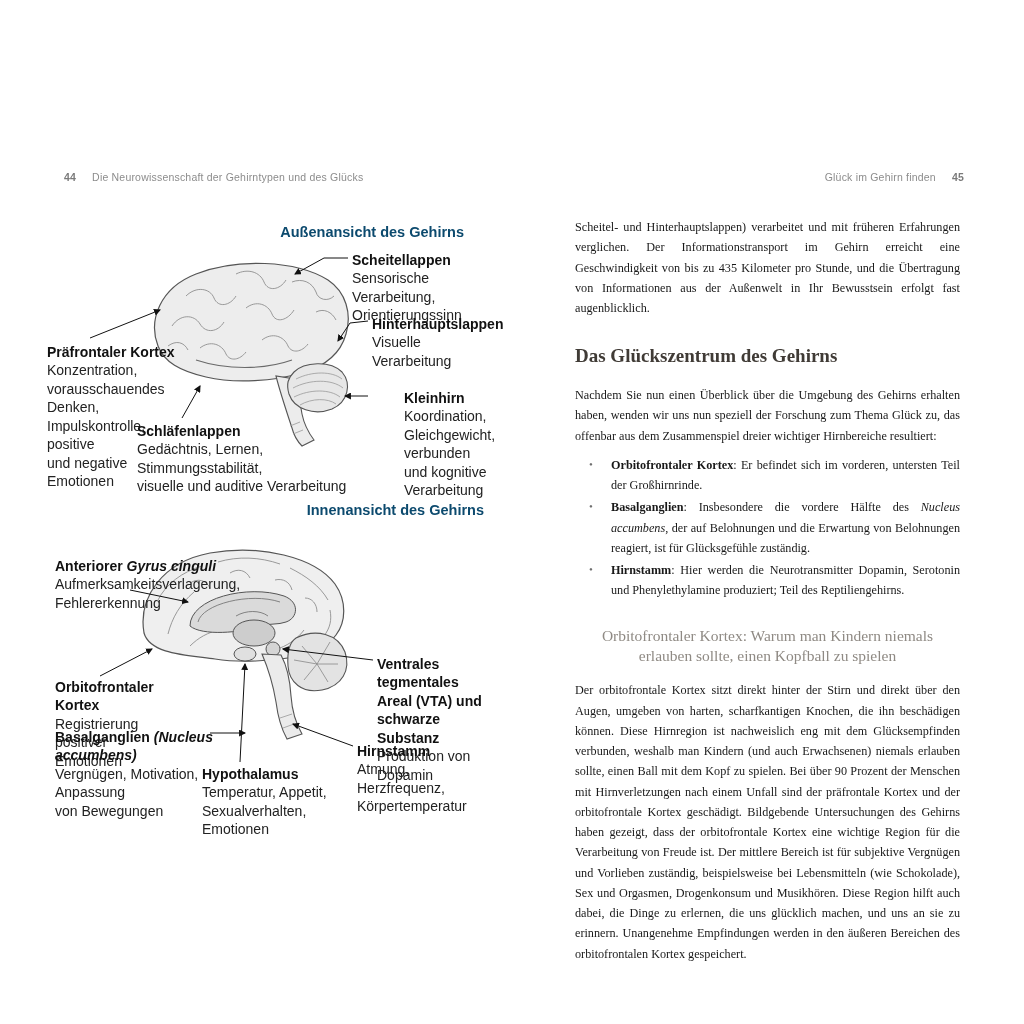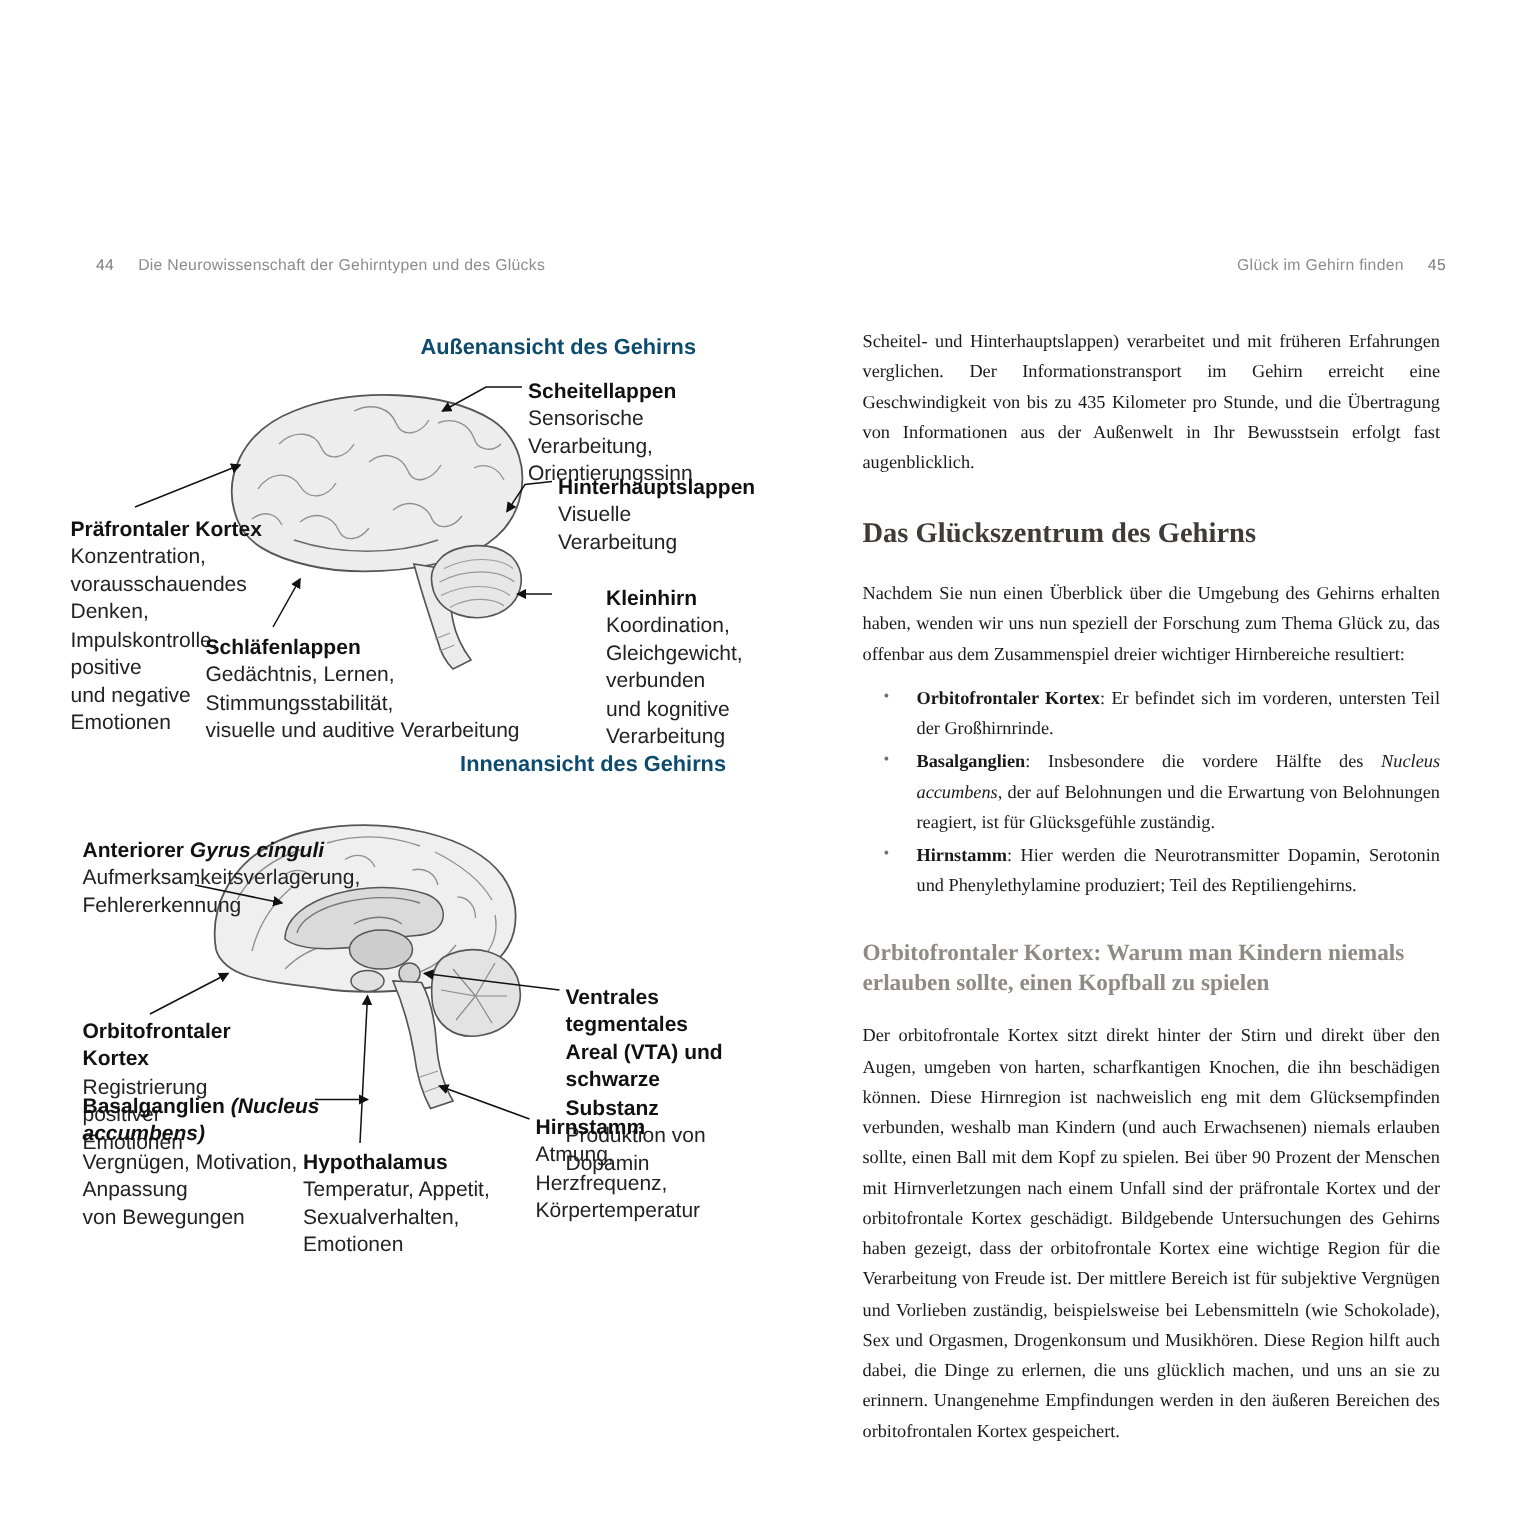--- a/index.html
+++ b/index.html
@@ -3,21 +3,21 @@
 <meta charset="utf-8">
 <style>
   * { margin:0; padding:0; box-sizing:border-box; }
   html,body { width:1024px; height:1024px; background:#ffffff; overflow:hidden; }
   body { position:relative; font-family:"Liberation Sans", sans-serif; color:#1a1a1a; }
 
   
   .runhead { position:absolute; top:171px; font-size:10.5px; color:#8c8c8c; letter-spacing:0.2px; }
   #header-left  { left:64px; }
   #header-right { right:60px; text-align:right; }
-  .pagenum { font-weight:400; color:#7a7a7a; }
+  .pagenum { font-weight:700; color:#7a7a7a; }
   #header-left  .pagenum { margin-right:16px; }
   #header-right .pagenum { margin-left:16px; }
 
   
   .figure { position:absolute; left:40px; width:460px; }
   #figure-exterior { top:222px; height:266px; }
   #figure-interior { top:500px; height:330px; }
   .fig-title { position:absolute; top:2px; left:0; text-align:right; font-size:14.5px; font-weight:700; color:#0c4a6e; }
   #figure-exterior .fig-title { width:424px; }
   #figure-interior .fig-title { width:444px; }
@@ -33,22 +33,22 @@
   #right-col { position:absolute; left:575px; top:217px; width:385px;
                font-family:"Liberation Serif", serif; font-size:12.2px; line-height:1.66;
                color:#191919; text-align:justify; }
   #right-col p { margin:0; }
   .section-heading { font-size:19px; font-weight:700; color:#403b36; text-align:left;
                      margin:26px 0 17px 0; line-height:1.25; }
   .bullet-list { list-style:none; margin:9px 0 0 0; }
   .bullet-list li { position:relative; padding-left:36px; margin-bottom:2px; text-align:justify; }
   .bullet-list .dot { position:absolute; left:14px; top:0px; color:#6f6f6f; font-size:11px; }
   .term { font-weight:700; }
-  .subsection-heading { font-size:15.5px; font-weight:700; color:#8f8a84; line-height:1.35;
-                        margin:25px 0 13px 0; text-align:left; }
+  .subsection-heading { font-size:15.5px; font-weight:400; color:#8f8a84; line-height:1.35;
+                        margin:25px 0 13px 0; text-align:center; }
 </style>
 </head>
 <body>
 
 <div id="header-left" class="runhead">
   <span class="pagenum">44</span><span>Die Neurowissenschaft der Gehirntypen und des Glücks</span>
 </div>
 <div id="header-right" class="runhead">
   <span>Glück im Gehirn finden</span><span class="pagenum">45</span>
 </div>

